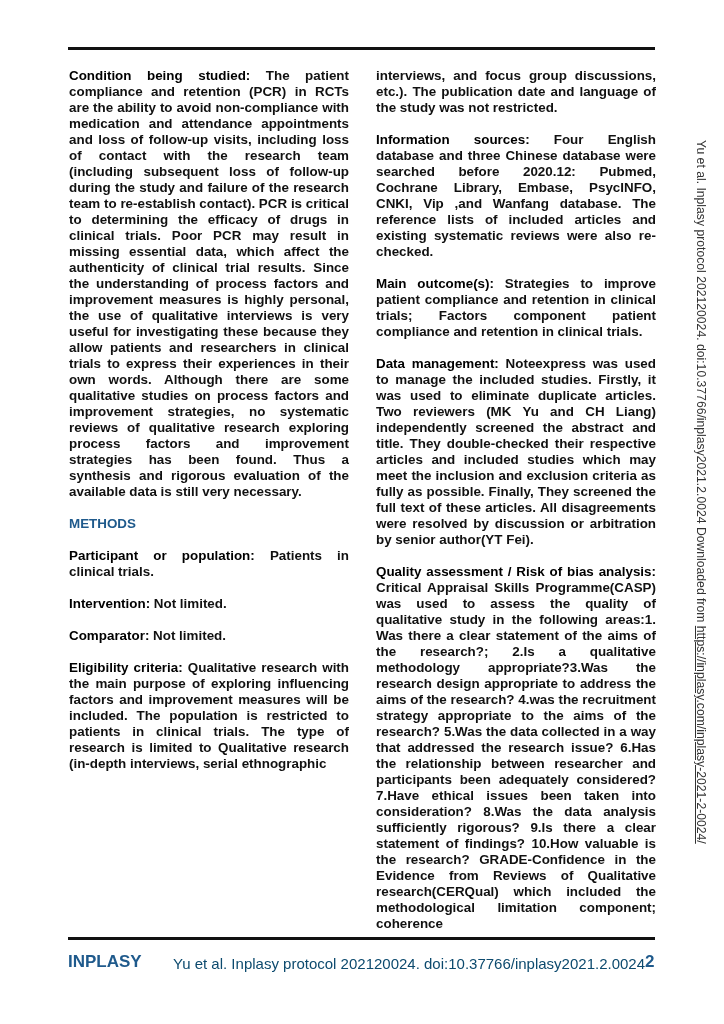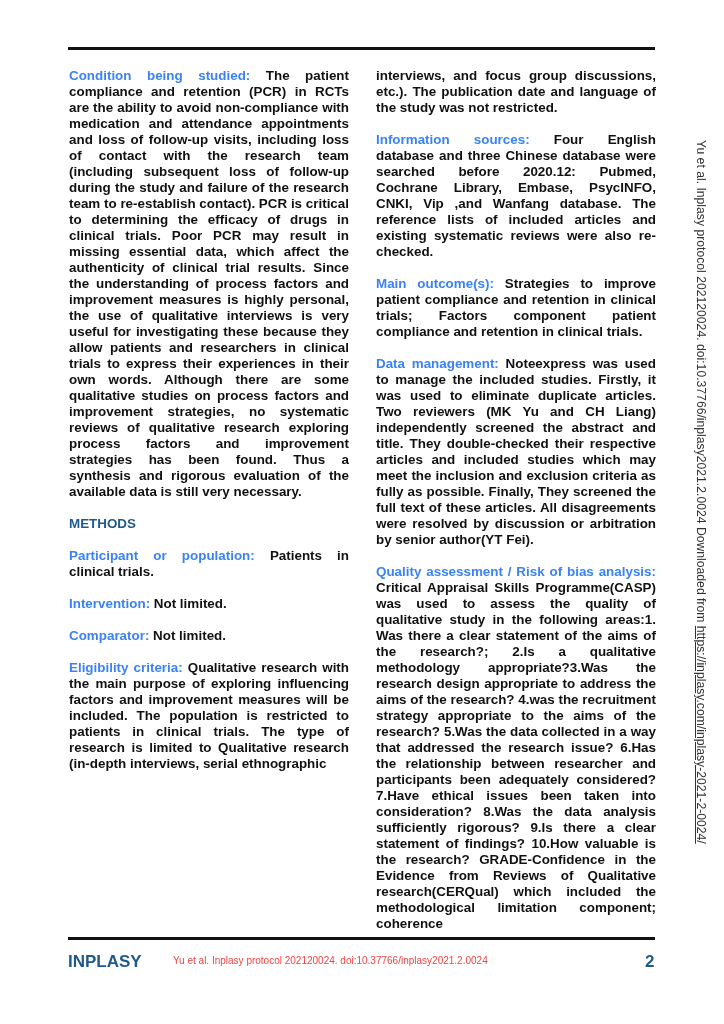--- a/index.html
+++ b/index.html
@@ -6,24 +6,24 @@
   body { width: 724px; height: 1024px; position: relative; overflow: hidden;
          font-family: "Liberation Sans", sans-serif; color: #111111; }
   .rule { position: absolute; left: 68px; width: 587px; height: 3px; background: #111111; }
   .rule.top { top: 47px; }
   .rule.bottom { top: 937px; }
   .col { position: absolute; top: 68px; width: 280px; font-size: 13.4px; line-height: 16px;
          font-weight: bold; text-align: justify; }
   .col.left { left: 69px; }
   .col.right { left: 376px; }
   .col p { margin: 0 0 16px 0; }
-  .lbl { color: #3b82f6; }
+  .lbl { color: #000000; }
   .heading { color: #1f5a8c; margin: 0 0 16px 0; }
   .footer-brand { position: absolute; left: 68px; top: 952px; font-size: 17px; font-weight: bold; color: #1f5a8c; }
-  .footer-cite { position: absolute; left: 173px; top: 955px; font-size: 10px; color: #ef4444; }
+  .footer-cite { position: absolute; left: 173px; top: 955px; font-size: 15px; color: #0c4a6e; }
   .footer-page { position: absolute; left: 645px; top: 952px; font-size: 17px; font-weight: bold; color: #1f5a8c; }
   .side { position: absolute; left: 690px; top: 140px; width: 20px; height: 760px; }
   .side-inner { position: absolute; top: 0; left: 0; transform-origin: 0 0; transform: translate(18px, 0) rotate(90deg);
                 white-space: nowrap; font-size: 12.2px; color: #333; }
   .side-inner .link { text-decoration: underline; }
 </style>
 </head>
 <body>
 
 <div class="rule top"></div>

